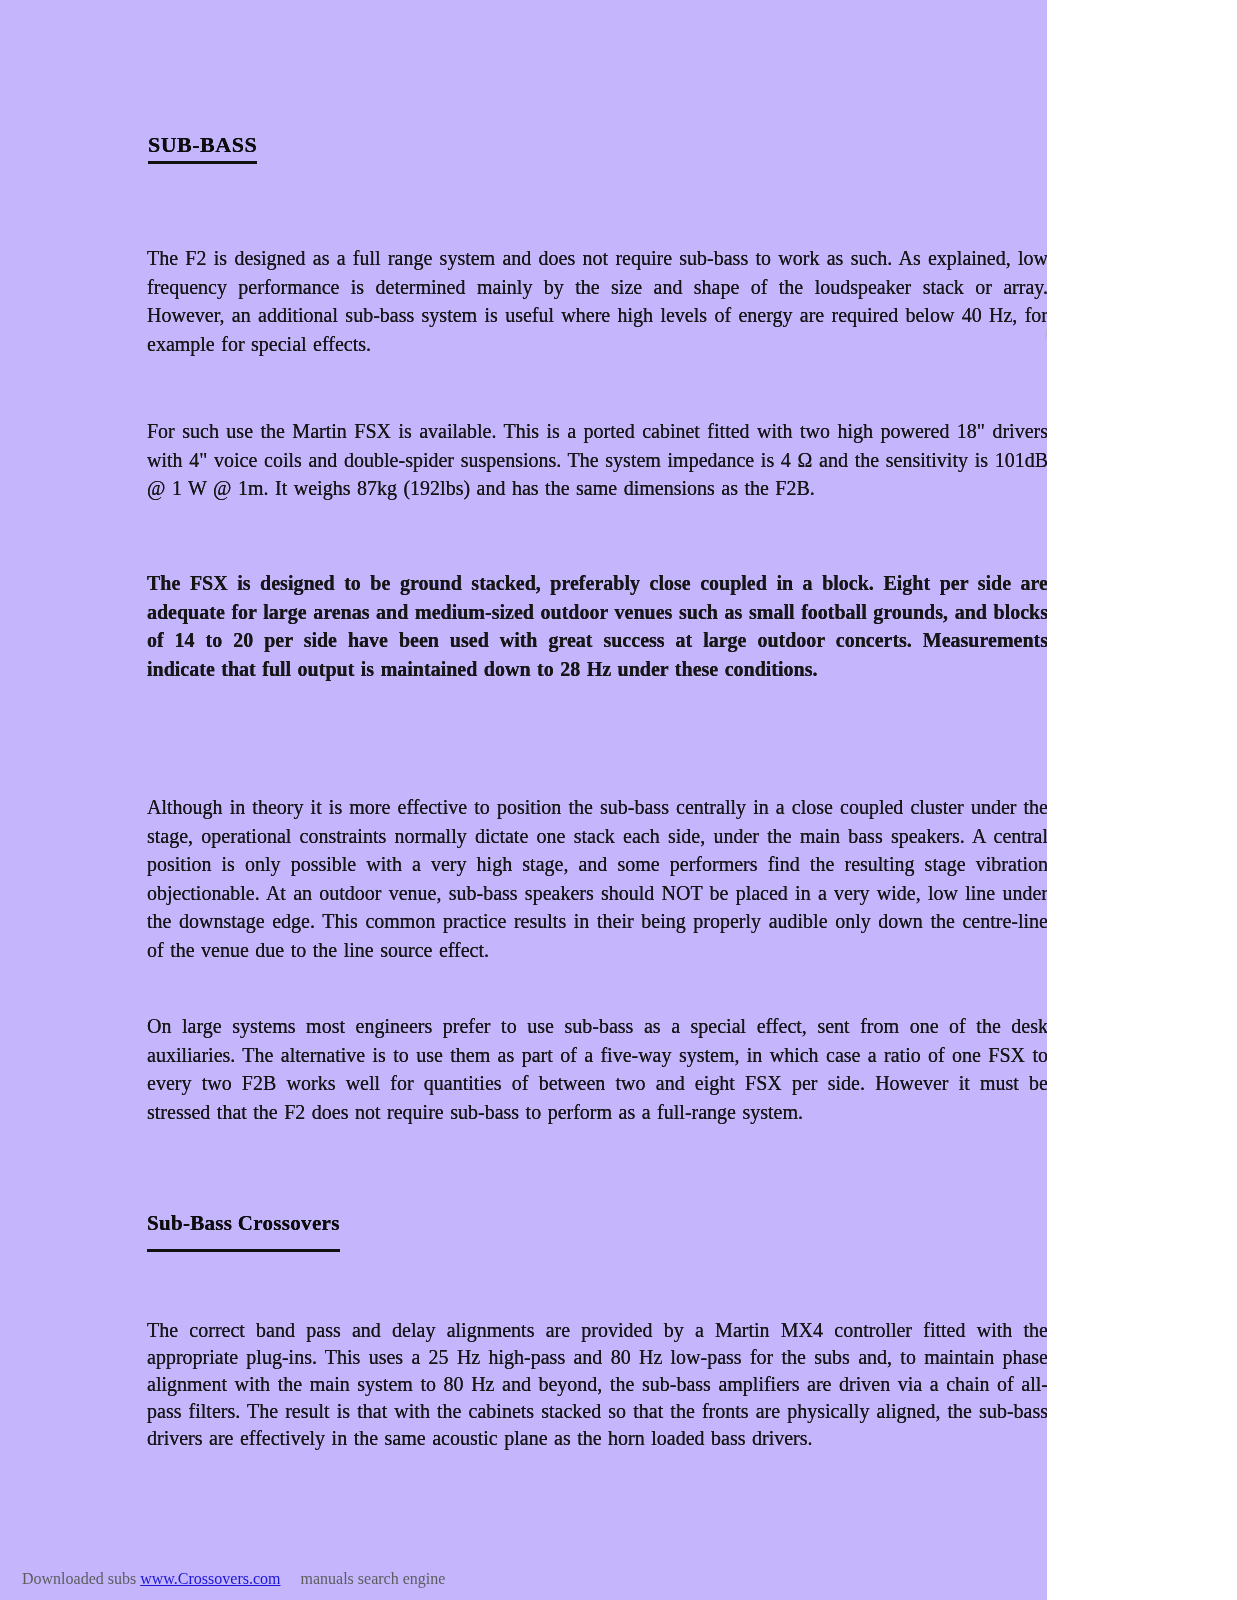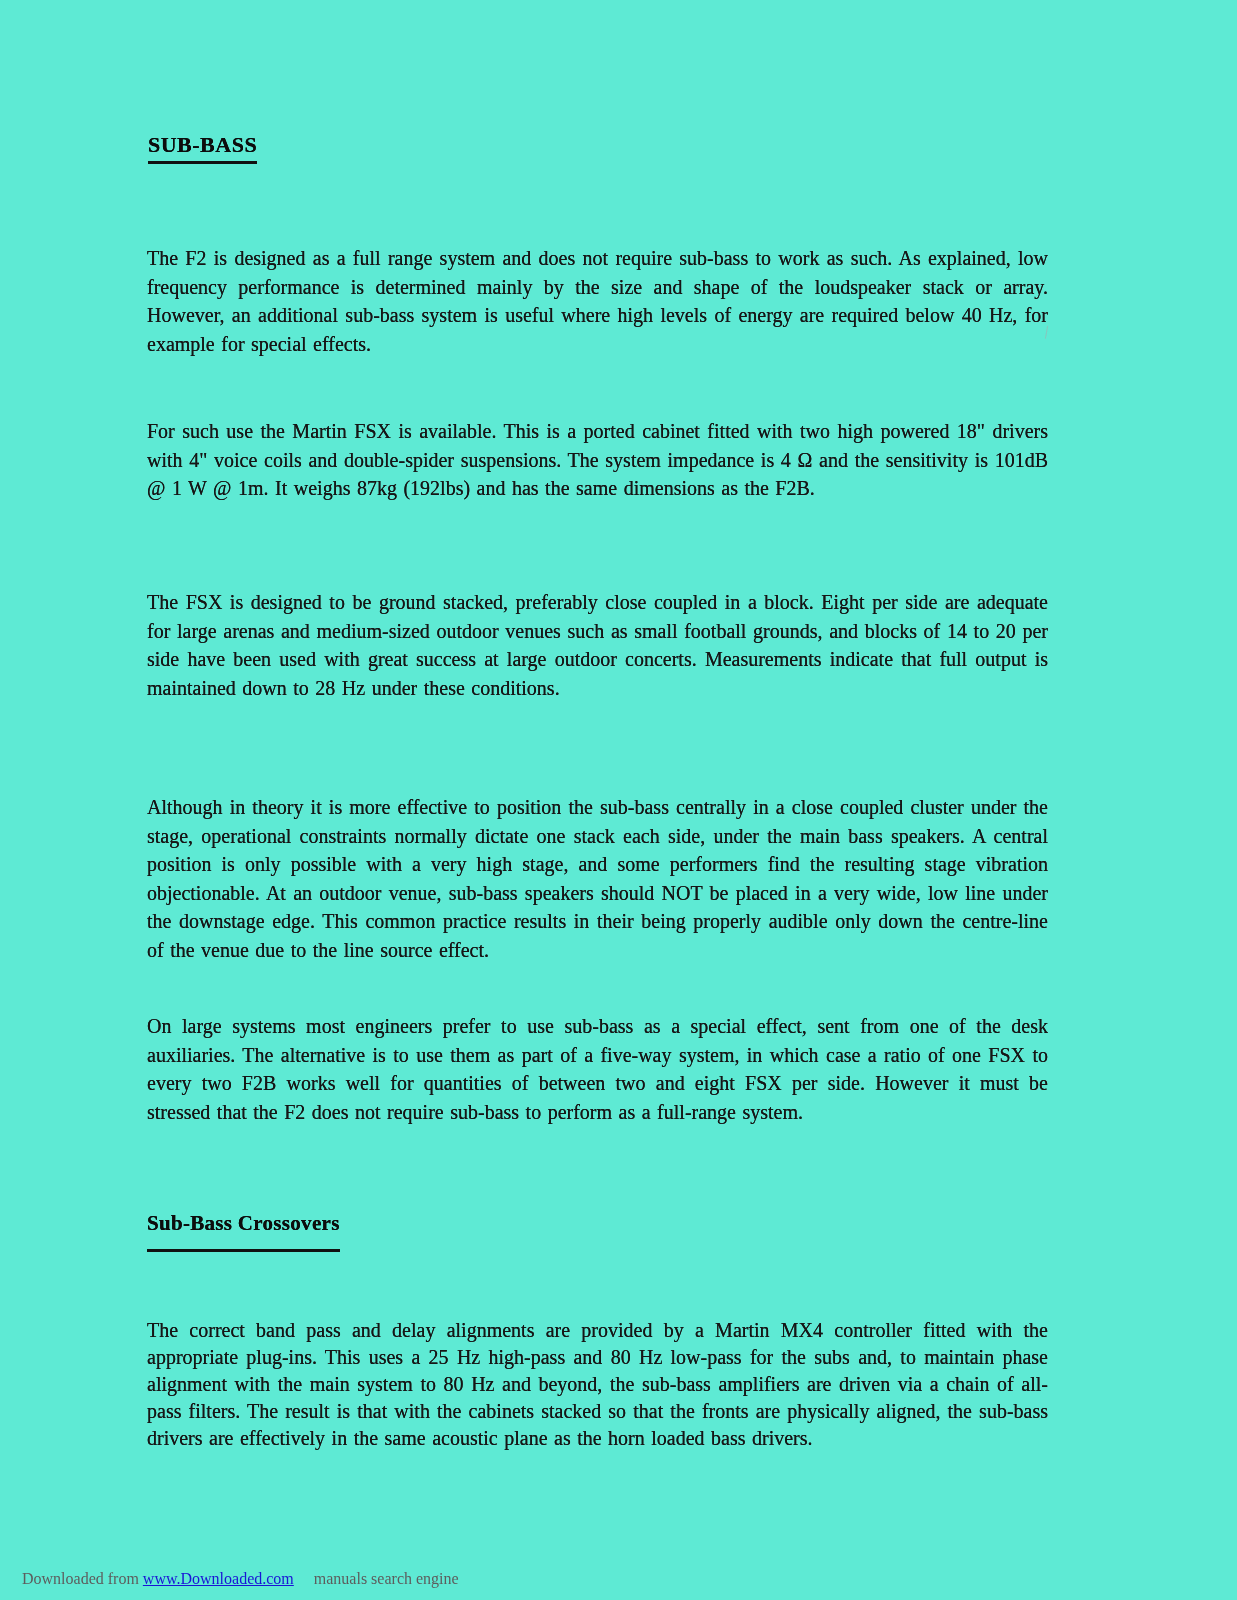--- a/index.html
+++ b/index.html
@@ -1,20 +1,20 @@
 <!DOCTYPE html>
 <html><head>
 <meta charset="utf-8">
 <style>
   html, body { margin: 0; padding: 0; background: #ffffff; }
   .page {
     position: relative;
-    width: 1237px;
+    width: 1047px;
     height: 1600px;
-    background: #5eead4;
+    background: #c4b5fd;
     font-family: "Liberation Serif", "DejaVu Serif", serif;
     color: #141414;
     overflow: hidden;
   }
   .doc-title {
     position: absolute;
     left: 148px;
     top: 117px;
     font-size: 22px;
     font-weight: 700;
@@ -32,21 +32,21 @@
     font-size: 20px;
     line-height: 28.5px;
     text-align: justify;
     word-spacing: 1.5px;
     color: #161616;
     text-shadow: 0 0 0.4px #1a1a1a;
   }
   .para-tight { line-height: 27px; }
   .p1 { top: 224px; }
   .p2 { top: 397px; }
-  .p3 { top: 568px; }
+  .p3 { top: 549px; font-weight: bold; }
   .p4 { top: 773px; }
   .p5 { top: 992px; }
   .p6 { top: 1281px; margin-top: 36px; }
   .sub-heading {
     position: absolute;
     left: 147px;
     top: 1194px;
     font-size: 21px;
     font-weight: 700;
     letter-spacing: 0.3px;
@@ -99,16 +99,16 @@
 
   <p class="para p5">On large systems most engineers prefer to use sub-bass as a special effect, sent from one of the desk auxiliaries. The alternative is to use them as part of a five-way system, in which case a ratio of one FSX to every two F2B works well for quantities of between two and eight FSX per side. However it must be stressed that the F2 does not require sub-bass to perform as a full-range system.</p>
 
   <h2 class="sub-heading">Sub-Bass Crossovers</h2>
 
   <p class="para para-tight p6">The correct band pass and delay alignments are provided by a Martin MX4 controller fitted with the appropriate plug-ins. This uses a 25 Hz high-pass and 80 Hz low-pass for the subs and, to maintain phase alignment with the main system to 80 Hz and beyond, the sub-bass amplifiers are driven via a chain of all-pass filters. The result is that with the cabinets stacked so that the fronts are physically aligned, the sub-bass drivers are effectively in the same acoustic plane as the horn loaded bass drivers.</p>
 
   <div class="scan-artifact"></div>
 
   <div class="footer">
-    <span class="prefix">Downloaded from</span><a class="manualslib-link">www.Downloaded.com</a><span class="suffix">manuals search engine</span>
+    <span class="prefix">Downloaded subs</span><a class="manualslib-link">www.Crossovers.com</a><span class="suffix">manuals search engine</span>
   </div>
 
 </div>
 
 </body></html>

